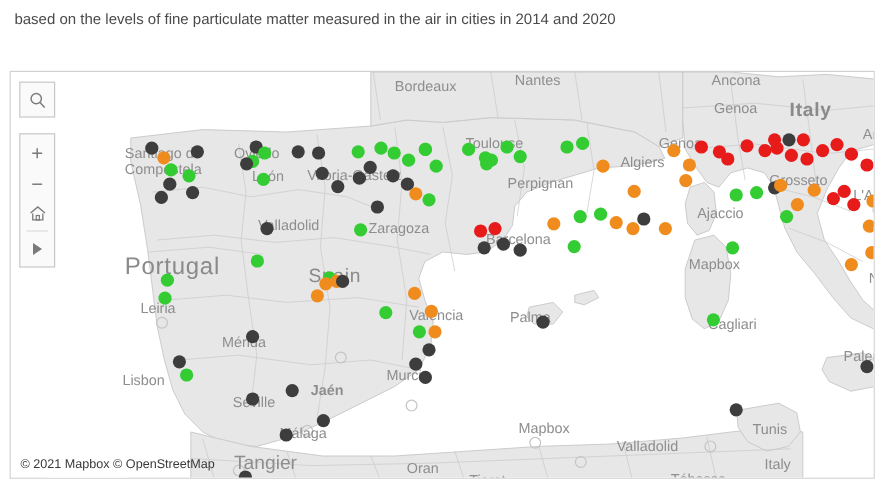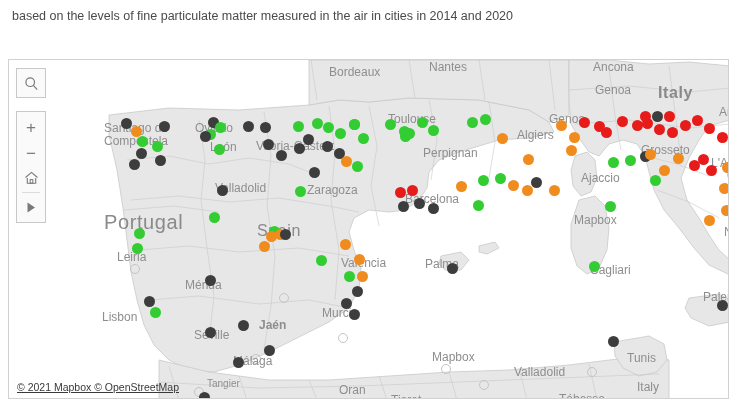--- a/index.html
+++ b/index.html
@@ -82,21 +82,20 @@
     margin: 2px 5px;
   }
   
   .attrib {
     position: absolute;
     left: 8px; bottom: 5px;
     font-size: 10.5px;
     color: #3a3a3a;
     z-index: 45;
     white-space: nowrap;
-    text-decoration: underline;
   }
   
   .mlabel {
     position: absolute;
     font-size: 12px;
     color: #8e8e8e;
     white-space: nowrap;
     z-index: 20;
     pointer-events: none;
     font-family: "Liberation Sans", sans-serif;
@@ -236,21 +235,21 @@
           <div class="mlabel country" style="left: 248px; top: 162px; font-size: 16px;">Spain</div>
           <div class="mlabel" style="left: 108px; top: 190px; font-size: 12px;">Leiria</div>
           <div class="mlabel" style="left: 93px; top: 250px; font-size: 12px;">Lisbon</div>
           <div class="mlabel" style="left: 176px; top: 218px; font-size: 12px;">Mérida</div>
           <div class="mlabel" style="left: 332px; top: 196px; font-size: 12px;">Valencia</div>
           <div class="mlabel" style="left: 416px; top: 197px; font-size: 12px;">Palma</div>
           <div class="mlabel" style="left: 313px; top: 246px; font-size: 12px;">Murcia</div>
           <div class="mlabel" style="left: 250px; top: 258px; font-size: 12px; font-weight: bold;">Jaén</div>
           <div class="mlabel" style="left: 185px; top: 268px; font-size: 12px;">Seville</div>
           <div class="mlabel" style="left: 224px; top: 294px; font-size: 12px;">Málaga</div>
-          <div class="mlabel" style="left: 198px; top: 318px; font-size: 10px; text-align: right;">Tangier</div>
+          <div class="mlabel" style="left: 186px; top: 318px; font-size: 16px; text-align: right;">Tangier</div>
           <div class="mlabel" style="left: 423px; top: 290px; font-size: 12px;">Mapbox</div>
           <div class="mlabel" style="left: 330px; top: 323px; font-size: 12px;">Oran</div>
           <div class="mlabel" style="left: 505px; top: 305px; font-size: 12px;">Valladolid</div>
           <div class="mlabel" style="left: 382px; top: 333px; font-size: 12px;">Tiaret</div>
           <div class="mlabel" style="left: 550px; top: 332px; font-size: 12px;">Tébessa</div>
           <div class="mlabel" style="left: 618px; top: 291px; font-size: 12px;">Tunis</div>
           <div class="mlabel" style="left: 628px; top: 320px; font-size: 12px;">Italy</div>
           <div class="mlabel" style="left: 715px; top: 165px; font-size: 12px;">N</div>
         </div>
       <div id="circleLayer">

